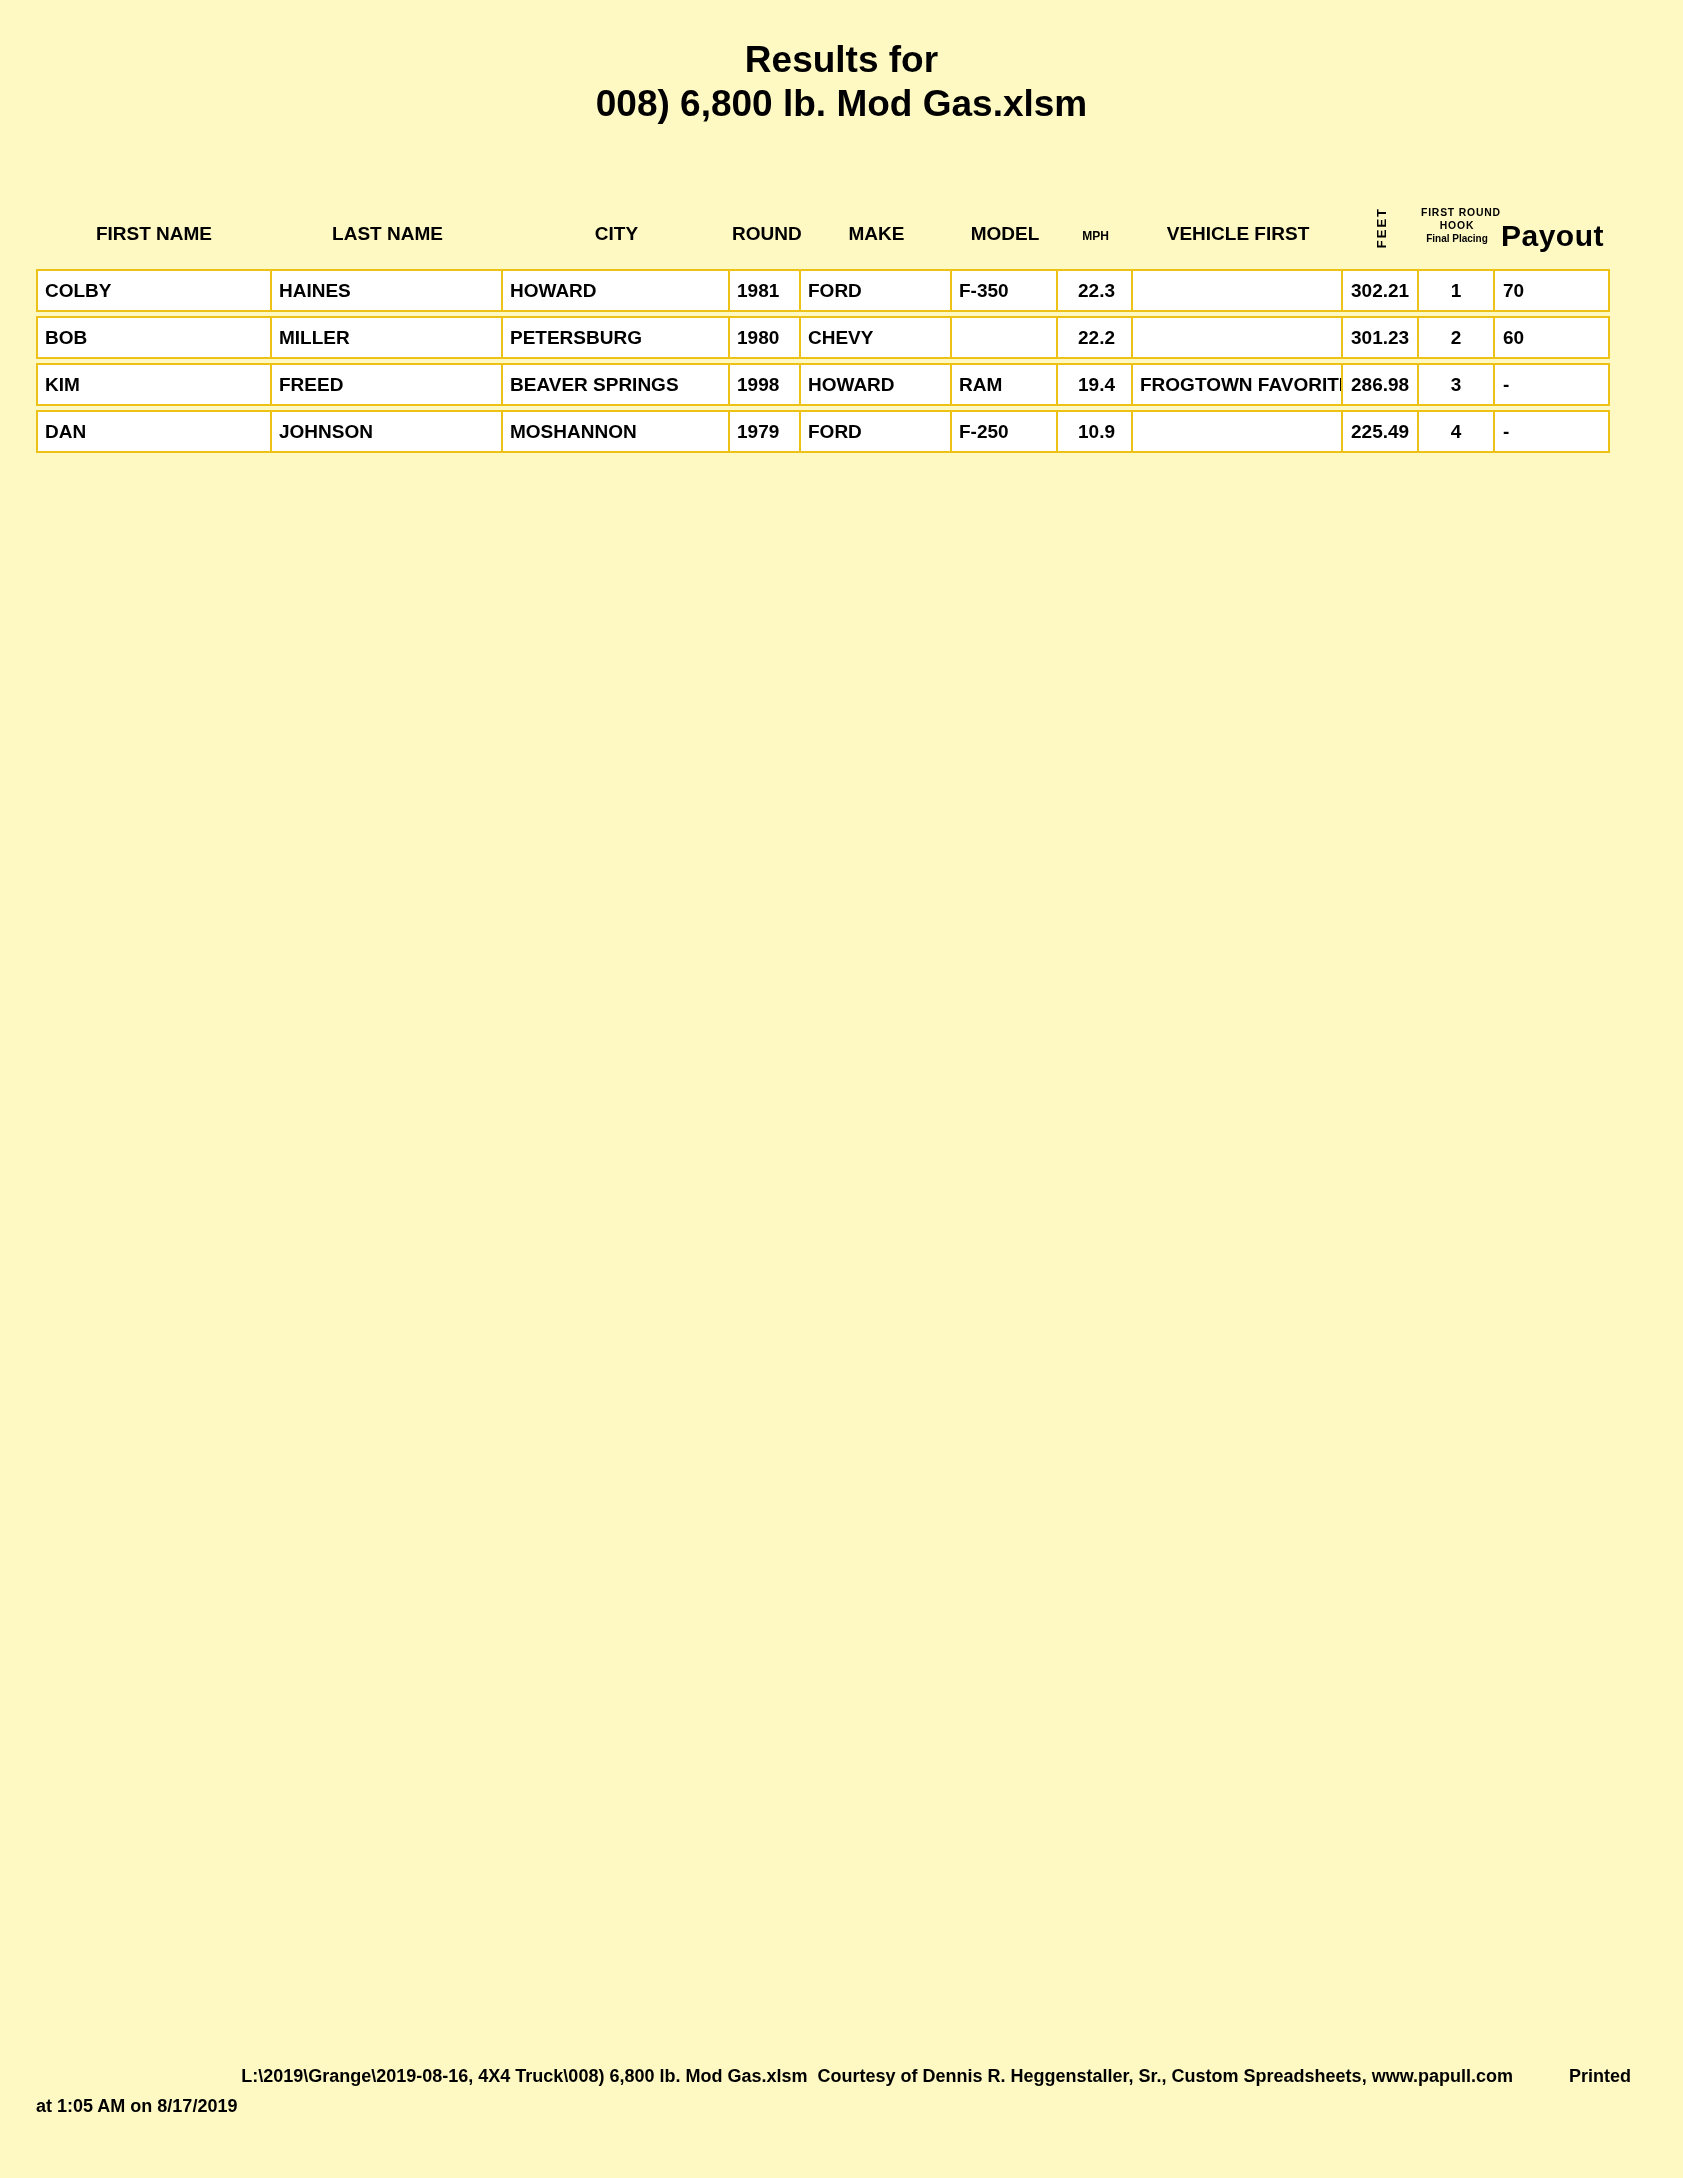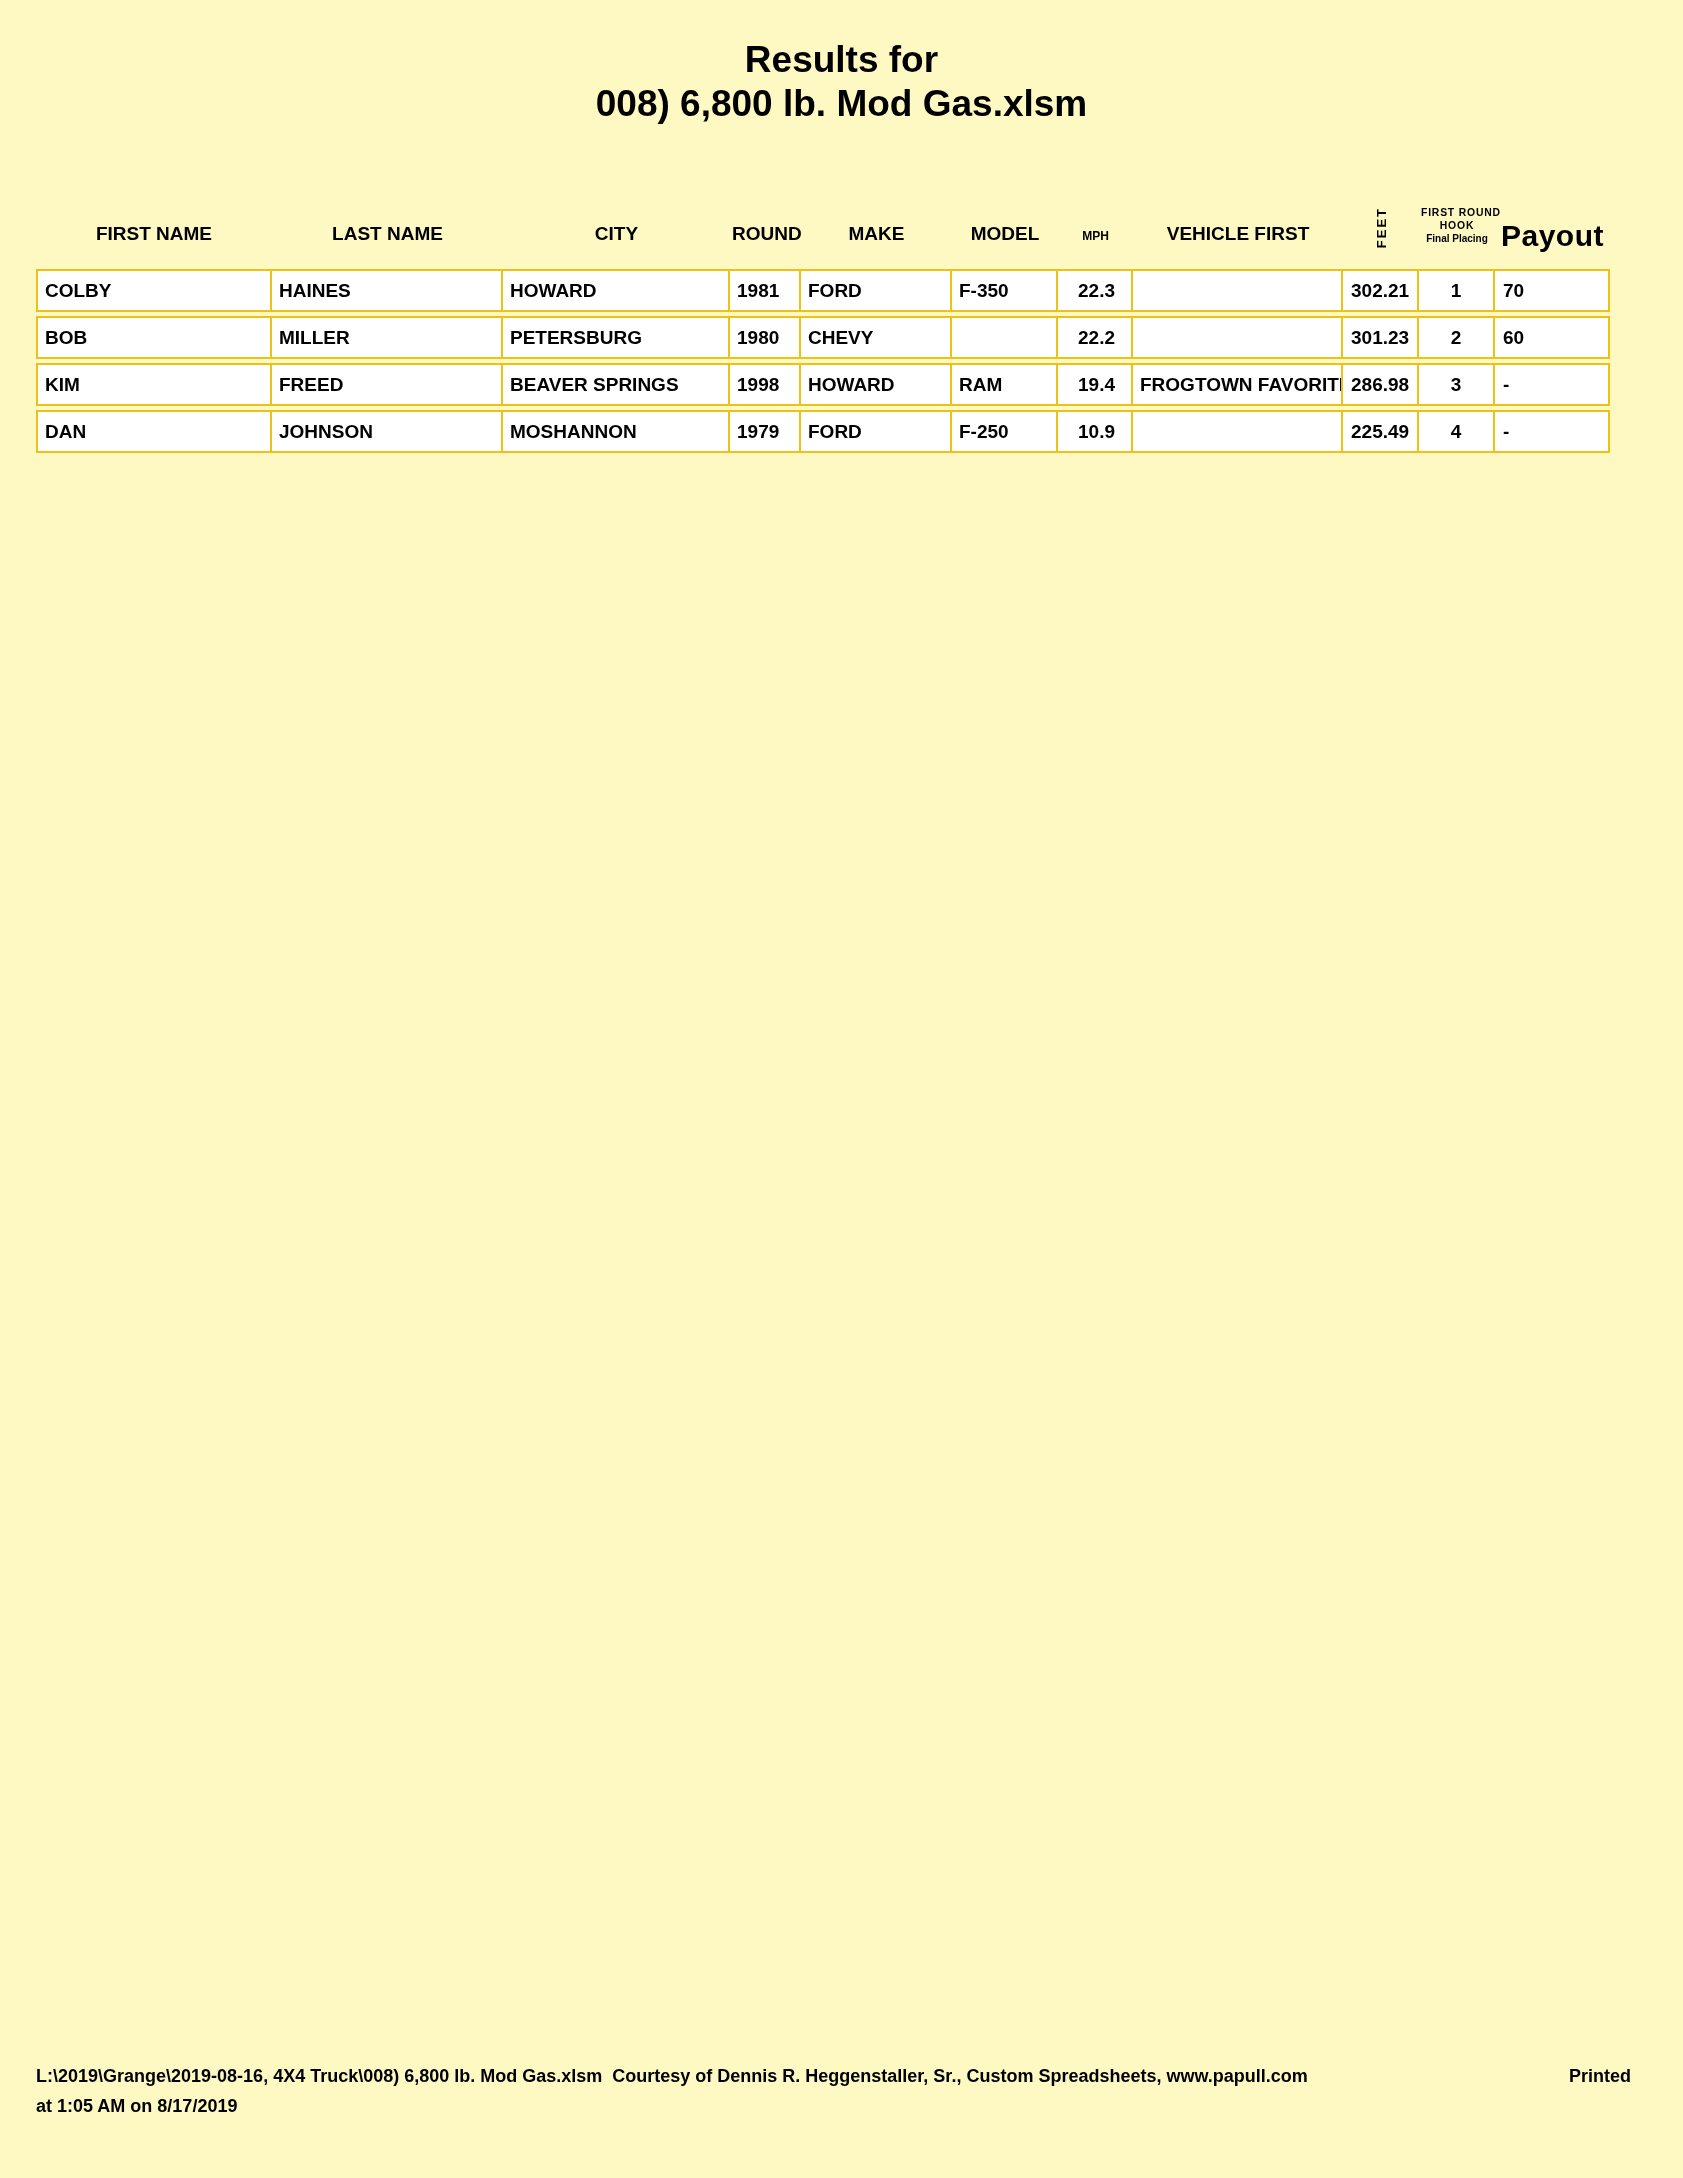--- a/index.html
+++ b/index.html
@@ -63,21 +63,21 @@
   tbody td:first-child { border-left:2px solid #EEC117; }
   td.al { text-align:left; padding-left:7px; }
   td.ar { text-align:left; padding-right:7px; }
   td.ar-mph { text-align:right; padding-right:16px; }
   td.ac { text-align:center; }
   
   .footer {
     position:absolute; left:36px; top:2065px; width:1595px;
     font-size:18px; line-height:22px;
   }
-  .footer-line1 { display:flex; justify-content:space-between; align-items:flex-start; }
+  .footer-line1 { display:flex; justify-content:flex-end; align-items:flex-start;gap:36px; }
   .footer-path { white-space:pre-wrap; }
   .footer-printed { white-space:nowrap; padding-left:20px; }
   .footer-line2 { margin-top:8px; }
 </style>
 </head>
 <body>
 
 <div class="page">
 
   <div class="title-block">

